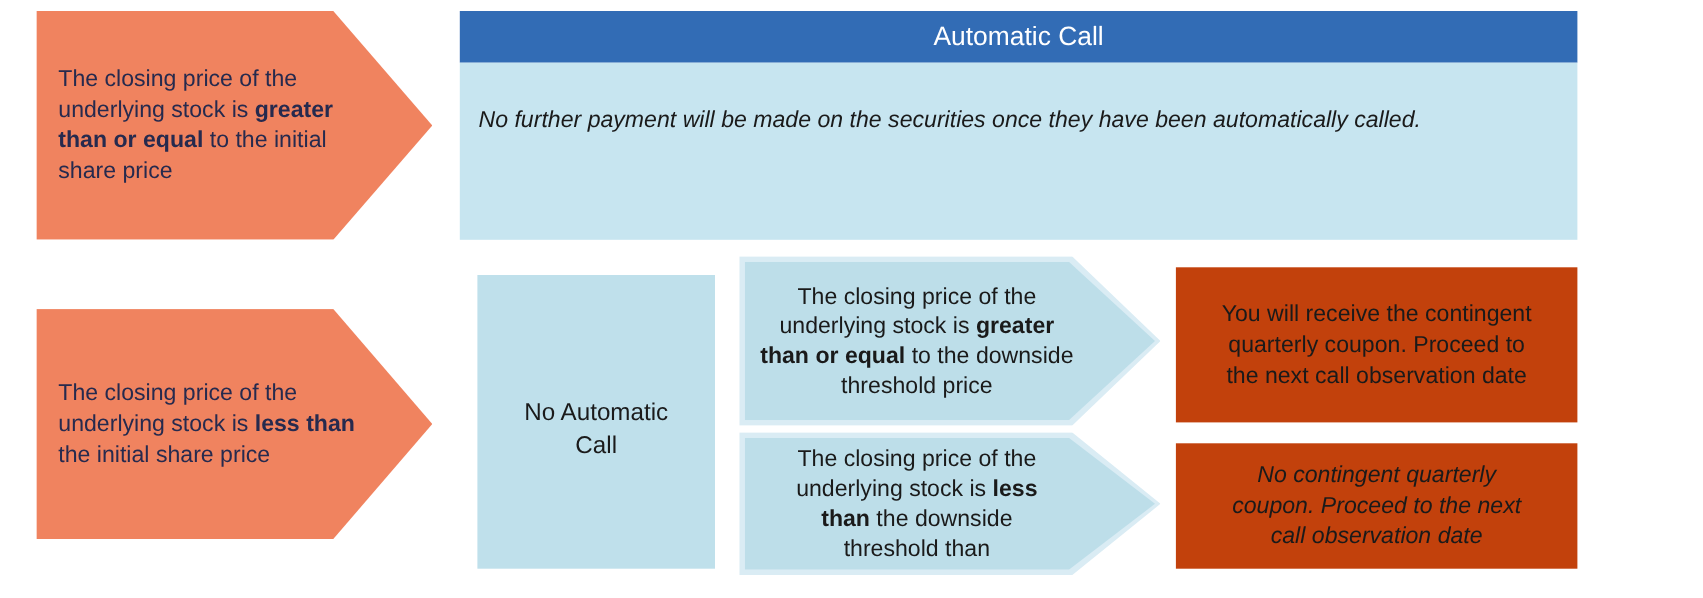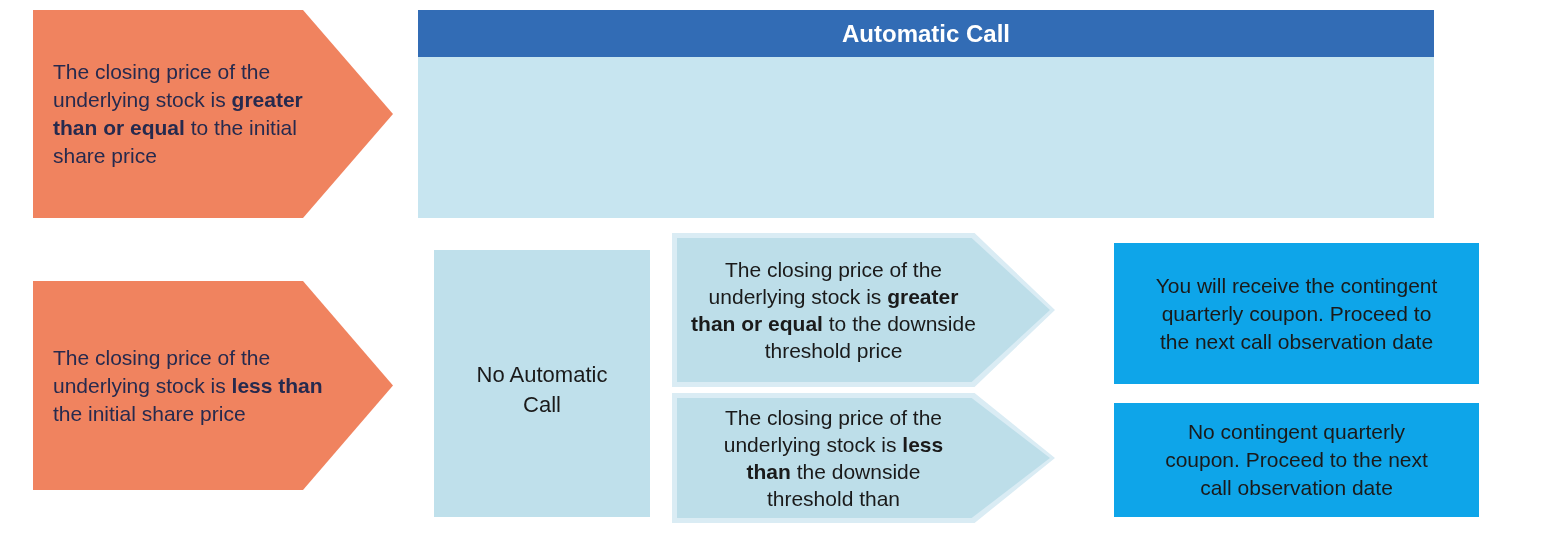--- a/index.html
+++ b/index.html
@@ -39,21 +39,21 @@
   .txt b { font-weight: 700; }
 
   
   .panel-header {
     position: absolute;
     left: 418px; top: 10px;
     width: 1016px; height: 47px;
     background: #326CB5;
     color: #ffffff;
     font-size: 24px;
-    font-weight: 700;
+    font-weight: 400;
     display: flex;
     align-items: center;
     justify-content: center;
   }
   .panel-body {
     position: absolute;
     left: 418px; top: 57px;
     width: 1016px; height: 161px;
     background: #C7E5F0;
     padding: 13px 17px;
@@ -106,51 +106,51 @@
     line-height: 27px;
   }
   .b-arrow-1 .txt { max-width: 285px; }
   .b-arrow-2 .txt { max-width: 260px; }
 
   
   .outcome-box {
     position: absolute;
     left: 1069px;
     width: 365px;
-    background: #0ea5e9;
+    background: #c2410c;
     display: flex;
     align-items: center;
     justify-content: center;
     text-align: center;
     font-size: 21px;
     line-height: 28px;
-    margin-left: 45px;
   }
   .outcome-1 { top: 243px; height: 141px; }
-  .outcome-2 { top: 403px; height: 114px; }
+  .outcome-2 { top: 403px; height: 114px; font-style: italic; }
   .outcome-1 .txt { max-width: 288px; }
   .outcome-2 .txt { max-width: 282px; }
 </style>
 </head>
 <body>
 
 <div class="stage">
 
   <div class="o-arrow o-arrow-1">
     <p class="txt"><span>The closing price of the underlying stock is </span><b>greater than or equal</b><span> to the initial share price</span></p>
   </div>
 
   <div class="o-arrow o-arrow-2">
     <p class="txt"><span>The closing price of the underlying stock is </span><b>less than</b><span> the initial share price</span></p>
   </div>
 
   <div class="panel-header">
     <span>Automatic Call</span>
   </div>
   <div class="panel-body">
+    <p class="note">No further payment will be made on the securities once they have been automatically called.</p>
   </div>
 
   <div class="no-call-box">
     <div class="txt">No Automatic Call</div>
   </div>
 
   <div class="b-arrow b-arrow-1">
     <div class="fill">
       <p class="txt"><span>The closing price of the underlying stock is </span><b>greater than or equal</b><span> to the downside threshold price</span></p>
     </div>

